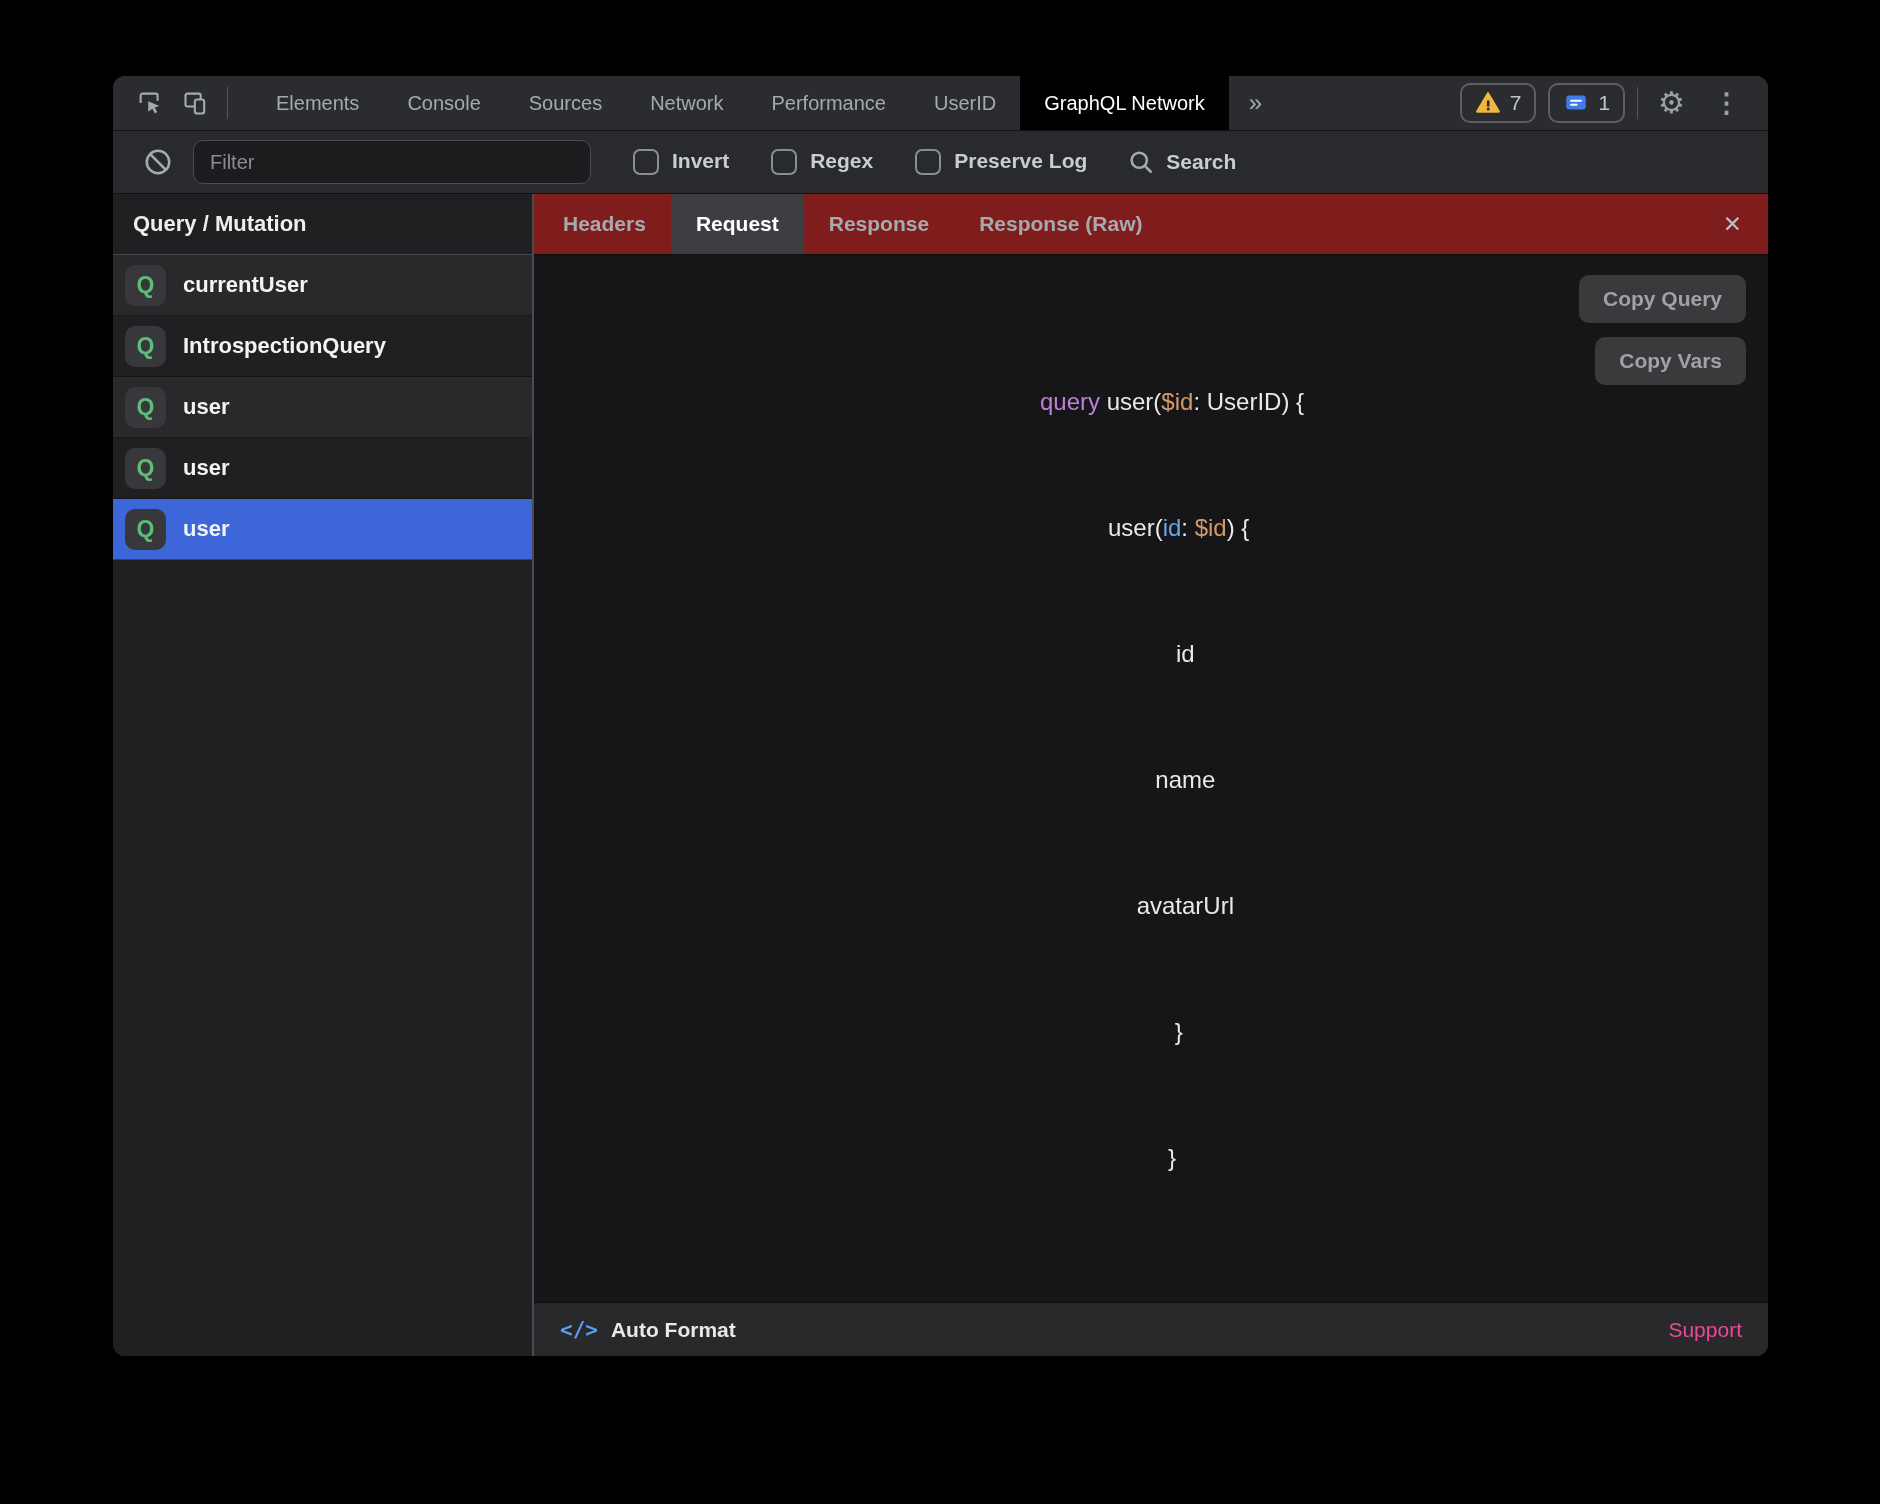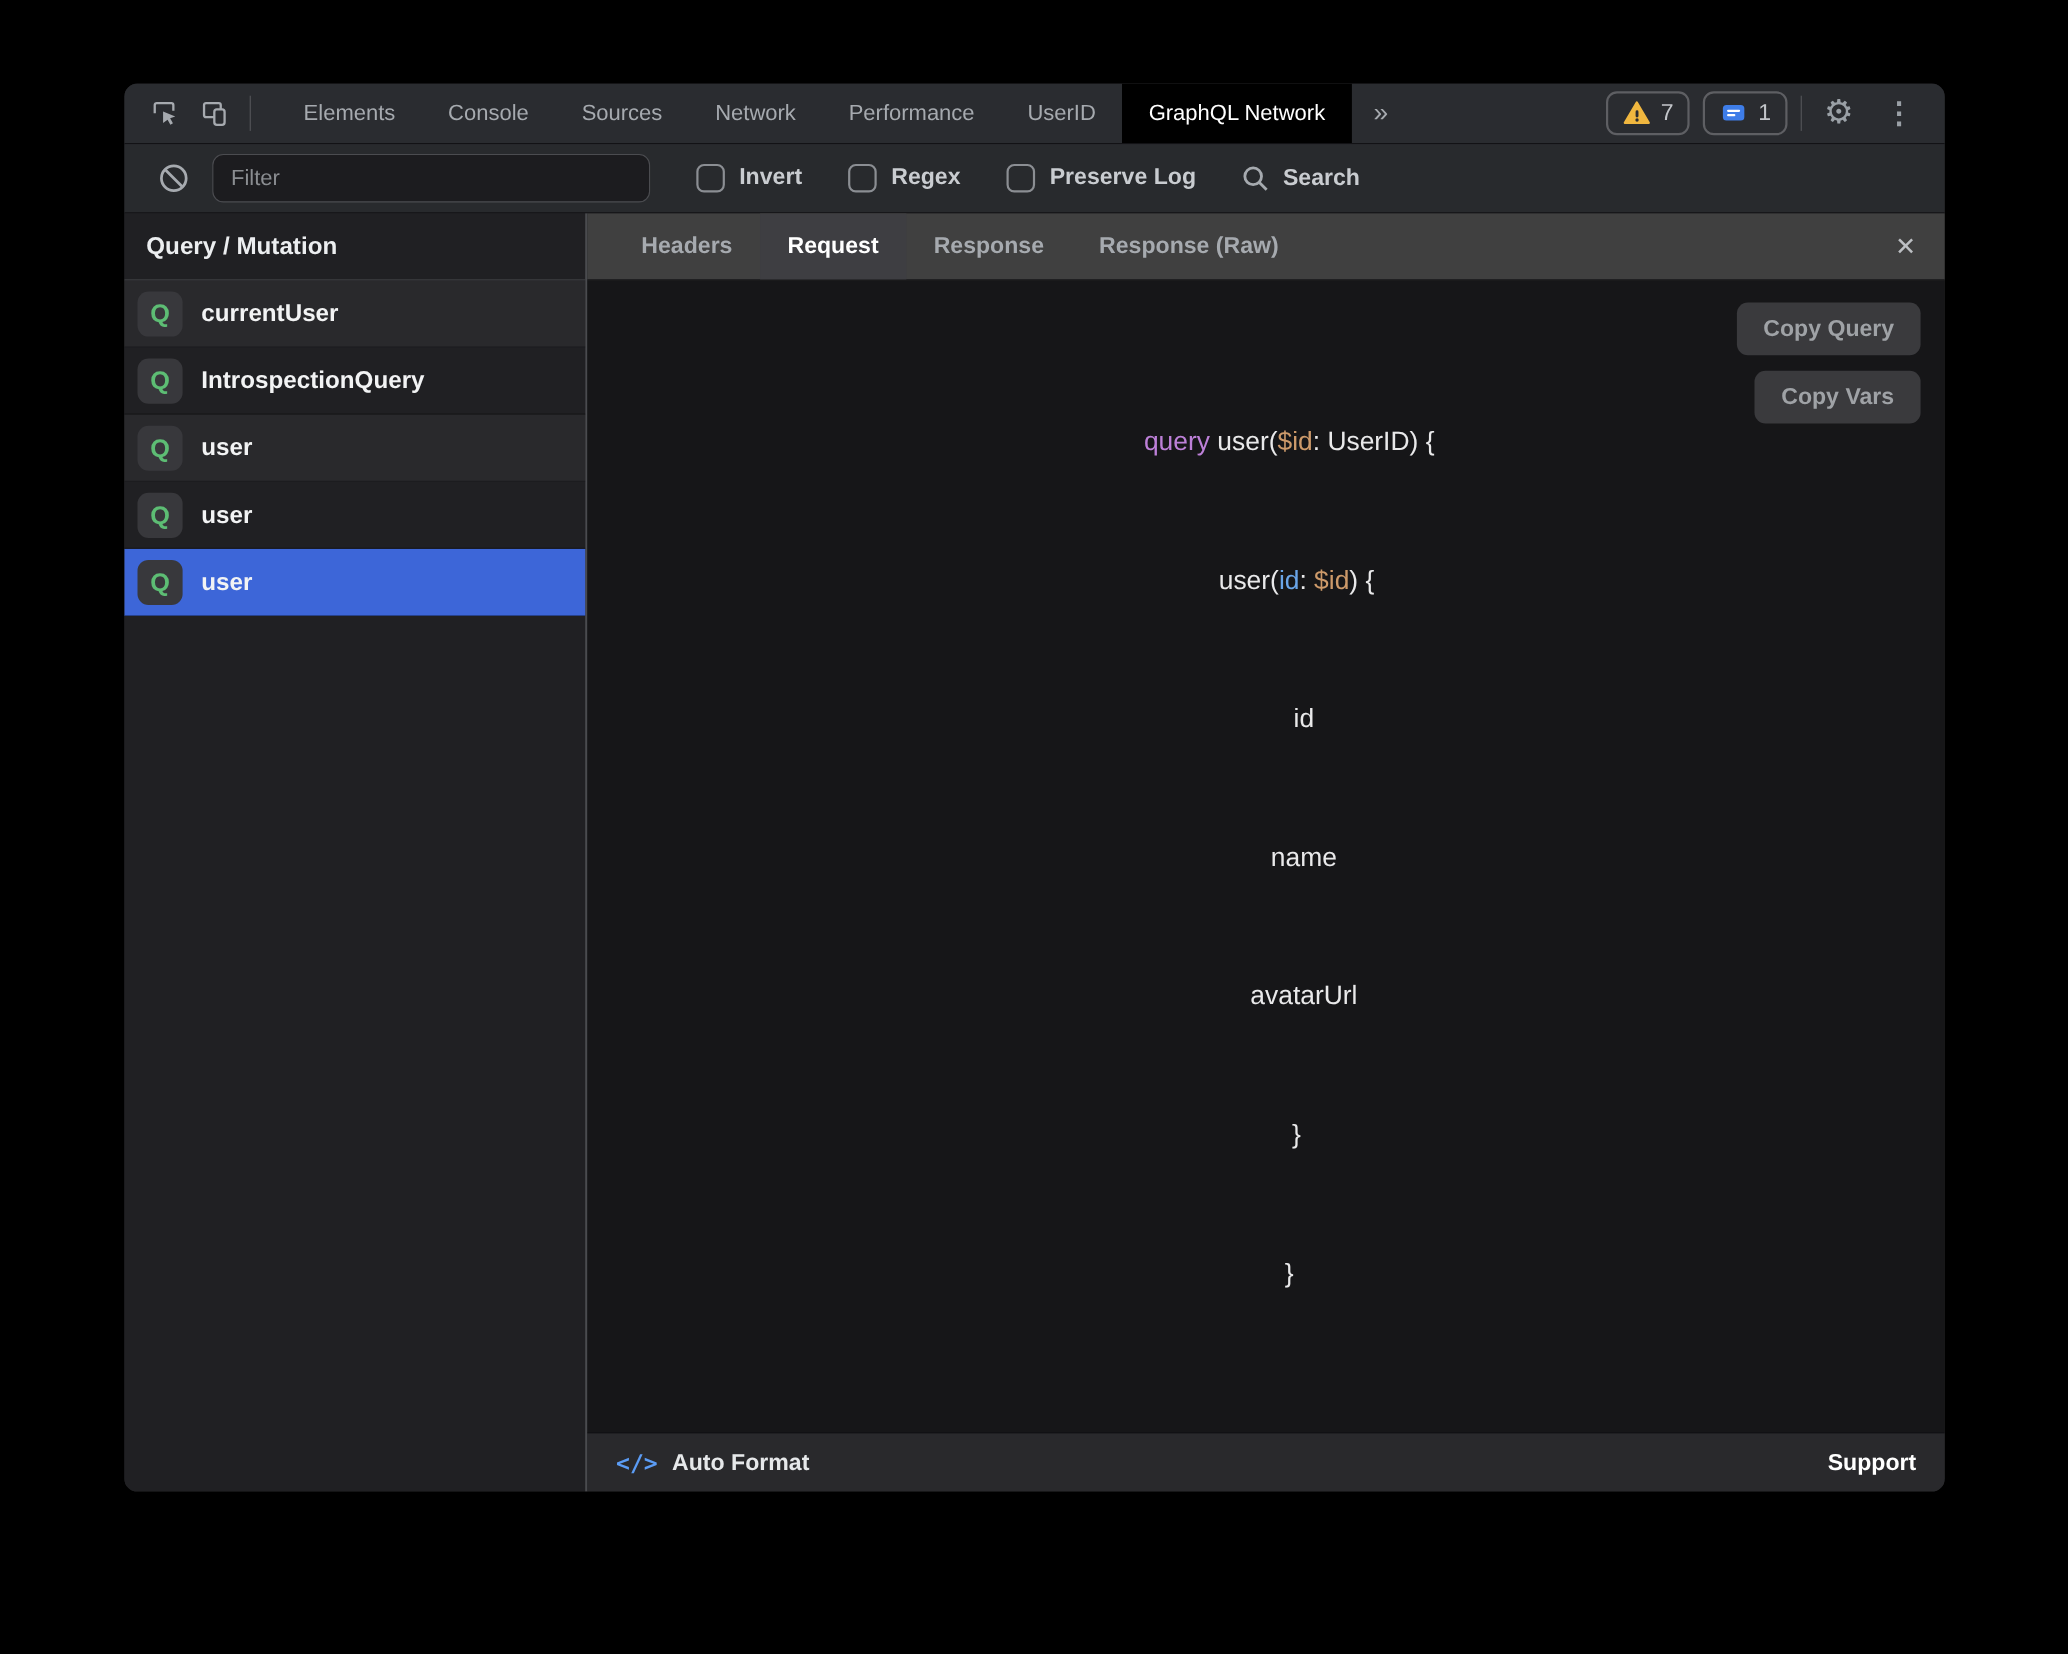--- a/index.html
+++ b/index.html
@@ -90,22 +90,22 @@
   .qbadge {
     width:41px; height:41px; border-radius:10px; background:#38383c;
     display:flex; align-items:center; justify-content:center;
     color:#5dbd74; font-size:23px; font-weight:700; flex:0 0 auto;
   }
   .qrow-label { margin-left:17px; color:#f2f3f4; font-size:22px; font-weight:700; }
 
   
   .panel { flex:1; display:flex; flex-direction:column; min-width:0; }
   .panel-tabstrip {
-    height:61px; background:#404040; flex:0 0 auto;
-    display:flex; align-items:stretch; border-bottom:1px solid #0d0d0f; padding-left:24px;
+    height:61px; background:#7f1d1d; flex:0 0 auto;
+    display:flex; align-items:stretch; border-bottom:1px solid #0d0d0f; padding-left:4px;
   }
   .ptab {
     display:flex; align-items:center; padding:0 25px;
     color:#a6aaaf; font-size:21px; font-weight:600; white-space:nowrap; cursor:default;
   }
   .ptab.active { background:#3e3e42; color:#ffffff; font-weight:700; }
   .panel-close { margin-left:auto; display:flex; align-items:center; padding:0 26px; color:#bcbfc3; font-size:23px; }
 
   .code-area { flex:1; background:#161618; position:relative; overflow:hidden; display:flex; flex-direction:column; }
   .code-block { padding:42px 0 0 42px; font-family:Liberation Sans, sans-serif; font-size:24px; line-height:42px; white-space:pre;text-align:center; }
@@ -120,21 +120,21 @@
     color:#9fa2a6; font-size:21px; font-weight:700; font-family:"Liberation Sans",sans-serif; cursor:default; white-space:nowrap;
   }
 
   .panel-footer {
     height:54px; background:#29292c; flex:0 0 auto; border-top:1px solid #0d0d0f;
     display:flex; align-items:center; justify-content:space-between; padding:0 26px;
   }
   .footer-left { display:flex; align-items:center; gap:13px; }
   .code-glyph { color:#5b9cf5; font-family:"DejaVu Sans Mono", monospace; font-size:21px; font-weight:700; }
   .footer-label { color:#e6e8ea; font-size:21px; font-weight:700; }
-  .support-label { color:#ffffff; font-size:21px; font-weight:700; }
+  .support-label { color:#ec4899; font-size:21px; font-weight:400; }
 </style>
 </head>
 <body>
 
 <div id="window">
 
 
   <div class="toolbar">
     <div class="tool-icons">
       <span class="tool-icon">

